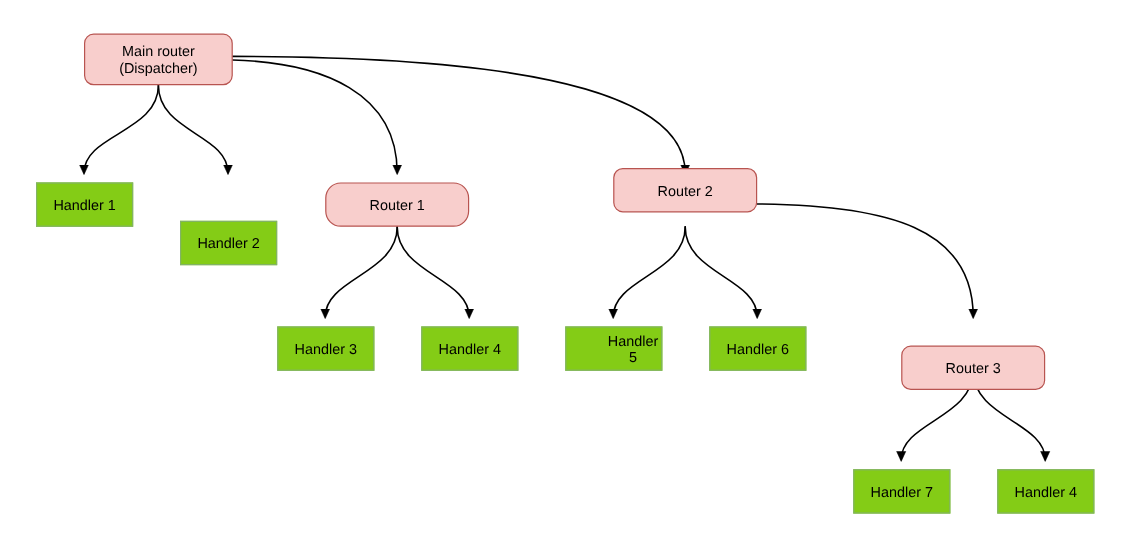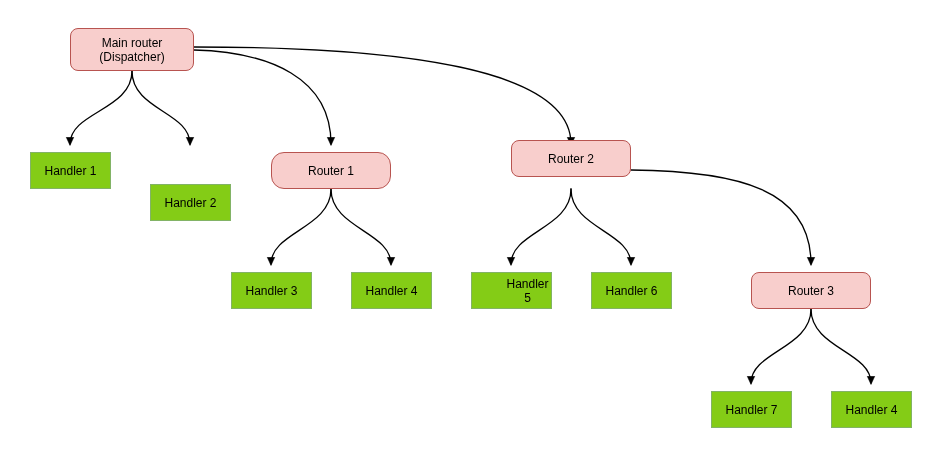--- a/index.html
+++ b/index.html
@@ -82,18 +82,18 @@
       <div class="node router" style="left: 70px; top: 28px; width: 124px; height: 43px;"><span class="node-label">Main router
 (Dispatcher)</span></div>
       <div class="node handler" style="left: 30px; top: 152px; width: 81px; height: 37px;"><span class="node-label">Handler 1</span></div>
       <div class="node handler" style="left: 150px; top: 152px; width: 81px; height: 37px; margin-top: 32px;"><span class="node-label">Handler 2</span></div>
       <div class="node router" style="left: 271px; top: 152px; width: 120px; height: 37px; border-radius: 13px;"><span class="node-label">Router 1</span></div>
       <div class="node router" style="left: 511px; top: 140px; width: 120px; height: 37px;"><span class="node-label">Router 2</span></div>
       <div class="node handler" style="left: 231px; top: 272px; width: 81px; height: 37px;"><span class="node-label">Handler 3</span></div>
       <div class="node handler" style="left: 351px; top: 272px; width: 81px; height: 37px;"><span class="node-label">Handler 4</span></div>
       <div class="node handler" style="left: 471px; top: 272px; width: 81px; height: 37px; padding-left: 32px;"><span class="node-label">Handler 5</span></div>
       <div class="node handler" style="left: 591px; top: 272px; width: 81px; height: 37px;"><span class="node-label">Handler 6</span></div>
-      <div class="node router" style="left: 751px; top: 272px; width: 120px; height: 37px;"><span class="node-label">Router 3</span></div>
+      <div class="node router" style="left: 751px; top: 288px; width: 120px; height: 37px;"><span class="node-label">Router 3</span></div>
       <div class="node handler" style="left: 711px; top: 391px; width: 81px; height: 37px;"><span class="node-label">Handler 7</span></div>
       <div class="node handler" style="left: 831px; top: 391px; width: 81px; height: 37px;"><span class="node-label">Handler 4</span></div>
     </div>
 
 </div>
 
 </body></html>

